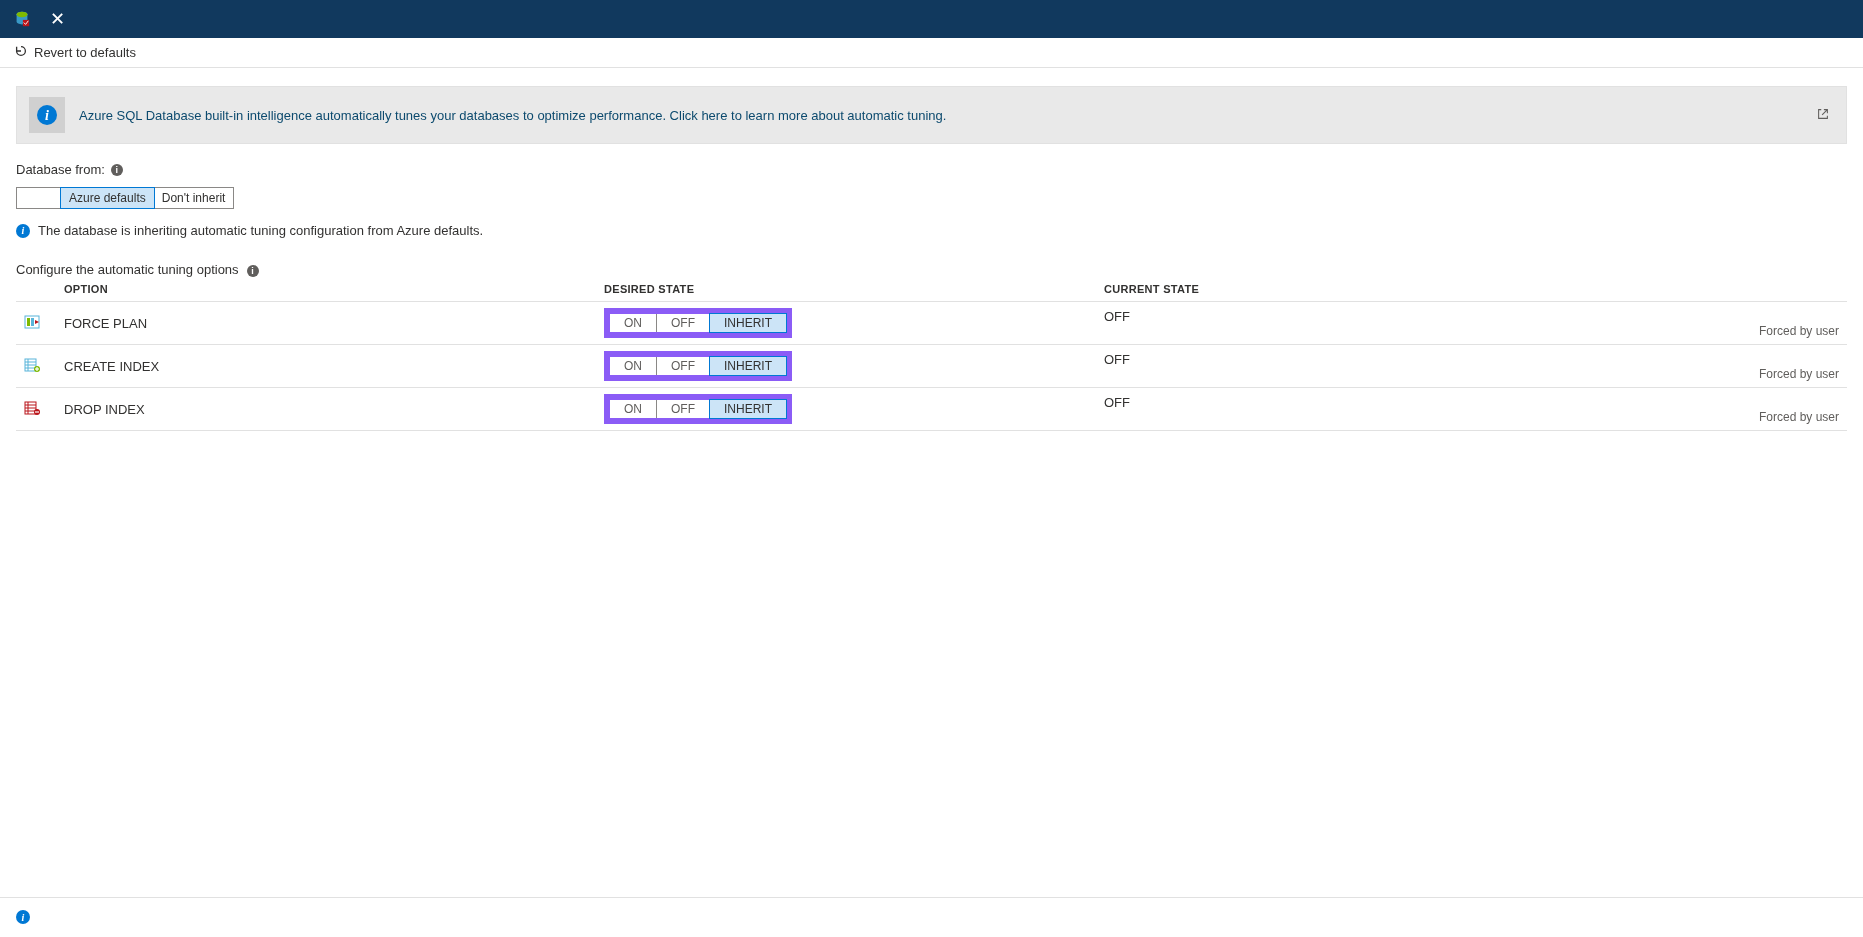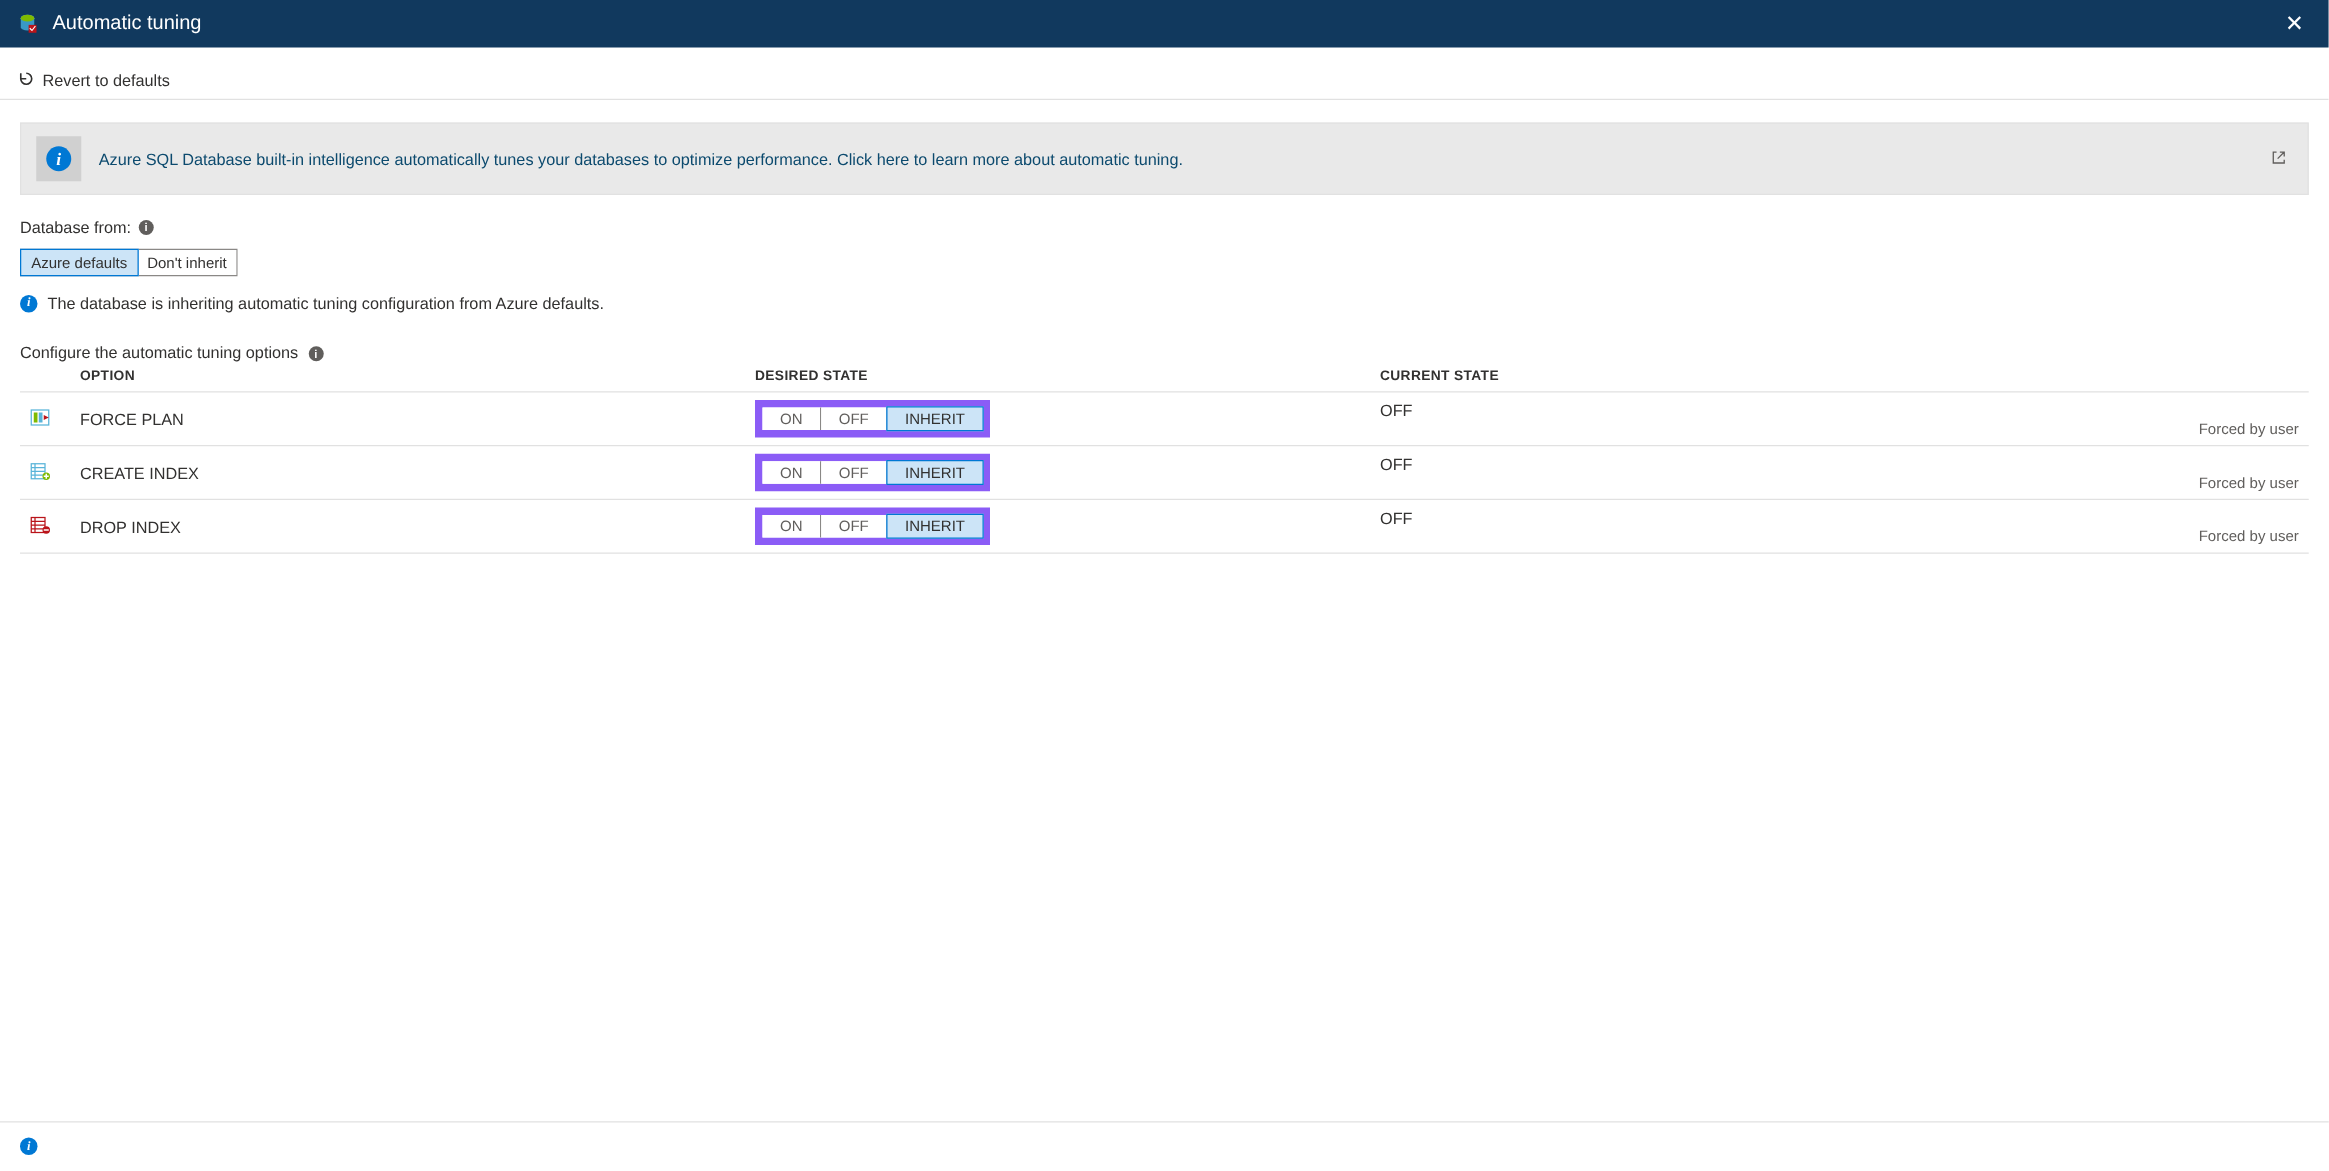--- a/index.html
+++ b/index.html
@@ -1,30 +1,30 @@
 <!DOCTYPE html>
 <html><head>
 <meta charset="utf-8">
 <style>
   * { box-sizing: border-box; margin: 0; padding: 0; }
   body { font-family: "Segoe UI", Arial, sans-serif; font-size: 13px; color: #323130; background: #fff; }
   .header { background: #11395e; color: #fff; display: flex; align-items: center; padding: 6px 12px; height: 38px; }
   .header-icon { width: 20px; height: 20px; margin-right: 10px; display: flex; align-items: center; justify-content: center; }
   .header-title { font-size: 16px; font-weight: 400; flex: 1; }
   .header-close { color: #fff; font-size: 18px; cursor: pointer; padding: 4px 8px; }
-  .toolbar { border-bottom: 1px solid #e1e1e1; padding: 6px 14px; display: flex; align-items: center; margin-top: 12px; }
+  .toolbar { border-bottom: 1px solid #e1e1e1; padding: 6px 14px; display: flex; align-items: center; }
   .toolbar-btn { display: flex; align-items: center; gap: 6px; cursor: pointer; font-size: 13px; color: #323130; }
   .content { padding: 18px 16px 0 16px; }
   .info-banner { background: #e9e9e9; border: 1px solid #e1e1e1; display: flex; align-items: center; padding: 10px 12px; margin-bottom: 18px; }
   .info-banner .info-icon-box { width: 36px; height: 36px; background: #d0d0d0; display: flex; align-items: center; justify-content: center; margin-right: 14px; }
   .info-banner .info-text { flex: 1; font-size: 13px; color: #0c4a6e; }
   .info-banner .ext-icon { color: #666; cursor: pointer; padding: 4px; }
   .label-row { display: flex; align-items: center; gap: 6px; margin-bottom: 10px; font-size: 13px; }
   .help-icon { width: 12px; height: 12px; border-radius: 50%; background: #605e5c; color: #fff; font-size: 9px; display: inline-flex; align-items: center; justify-content: center; font-weight: bold; }
-  .toggle-group { display: inline-flex; border: 1px solid #8a8886; margin-bottom: 14px; }
+  .toggle-group { display: inline-flex; border: 1px solid #8a8886; margin-bottom: 14px; padding-left: 44px; }
   .toggle-opt { padding: 3px 8px; font-size: 12px; cursor: pointer; border-right: 1px solid #8a8886; background: #fff; }
   .toggle-opt:last-child { border-right: none; }
   .toggle-opt.selected { background: #cce4f7; border: 1px solid #0078d4; margin: -1px; position: relative; z-index: 1; }
   .inline-info { display: flex; align-items: center; gap: 8px; margin-bottom: 24px; font-size: 13px; }
   .blue-info { width: 14px; height: 14px; border-radius: 50%; background: #0078d4; color: #fff; font-size: 10px; font-weight: bold; display: inline-flex; align-items: center; justify-content: center; font-style: italic; font-family: Georgia, serif; }
   .section-label { display: flex; align-items: flex-end; gap: 8px; font-size: 13px; }
   .table { width: 100%; border-collapse: collapse; }
   .table th { text-align: left; font-size: 11px; font-weight: 600; color: #323130; padding: 6px 8px; border-bottom: 1px solid #e1e1e1; letter-spacing: 0.3px; margin-left: 24px; }
   .table td { padding: 6px 8px; border-bottom: 1px solid #e1e1e1; vertical-align: middle; font-size: 13px; }
   .col-icon { width: 40px; }
@@ -50,21 +50,20 @@
 <div class="header">
   <div class="header-icon">
     <svg viewBox="0 0 20 20" width="18" height="18">
       <ellipse cx="10" cy="5" rx="6" ry="3" fill="#59b4d9"></ellipse>
       <path d="M4 5 v8 a6 3 0 0 0 12 0 v-8" fill="#3999c6"></path>
       <ellipse cx="10" cy="5" rx="6" ry="3" fill="#7fba00"></ellipse>
       <rect x="11" y="11" width="7" height="7" fill="#ba141a"></rect>
       <path d="M12 14 l2 2 l3 -4" stroke="#fff" stroke-width="1" fill="none"></path>
     </svg>
   </div>
-  <div class="header-title">Automatic tuning</div>
   <div class="header-close">✕</div>
 </div>
 
 <div class="toolbar">
   <div class="toolbar-btn">
     <span>
       <svg width="14" height="14" viewBox="0 0 16 16">
           <path d="M8 3 A5 5 0 1 1 3 8" fill="none" stroke="#323130" stroke-width="1.5"></path>
           <path d="M3 3 L3 8 L8 8" fill="none" stroke="#323130" stroke-width="1.5"></path>
         </svg>

